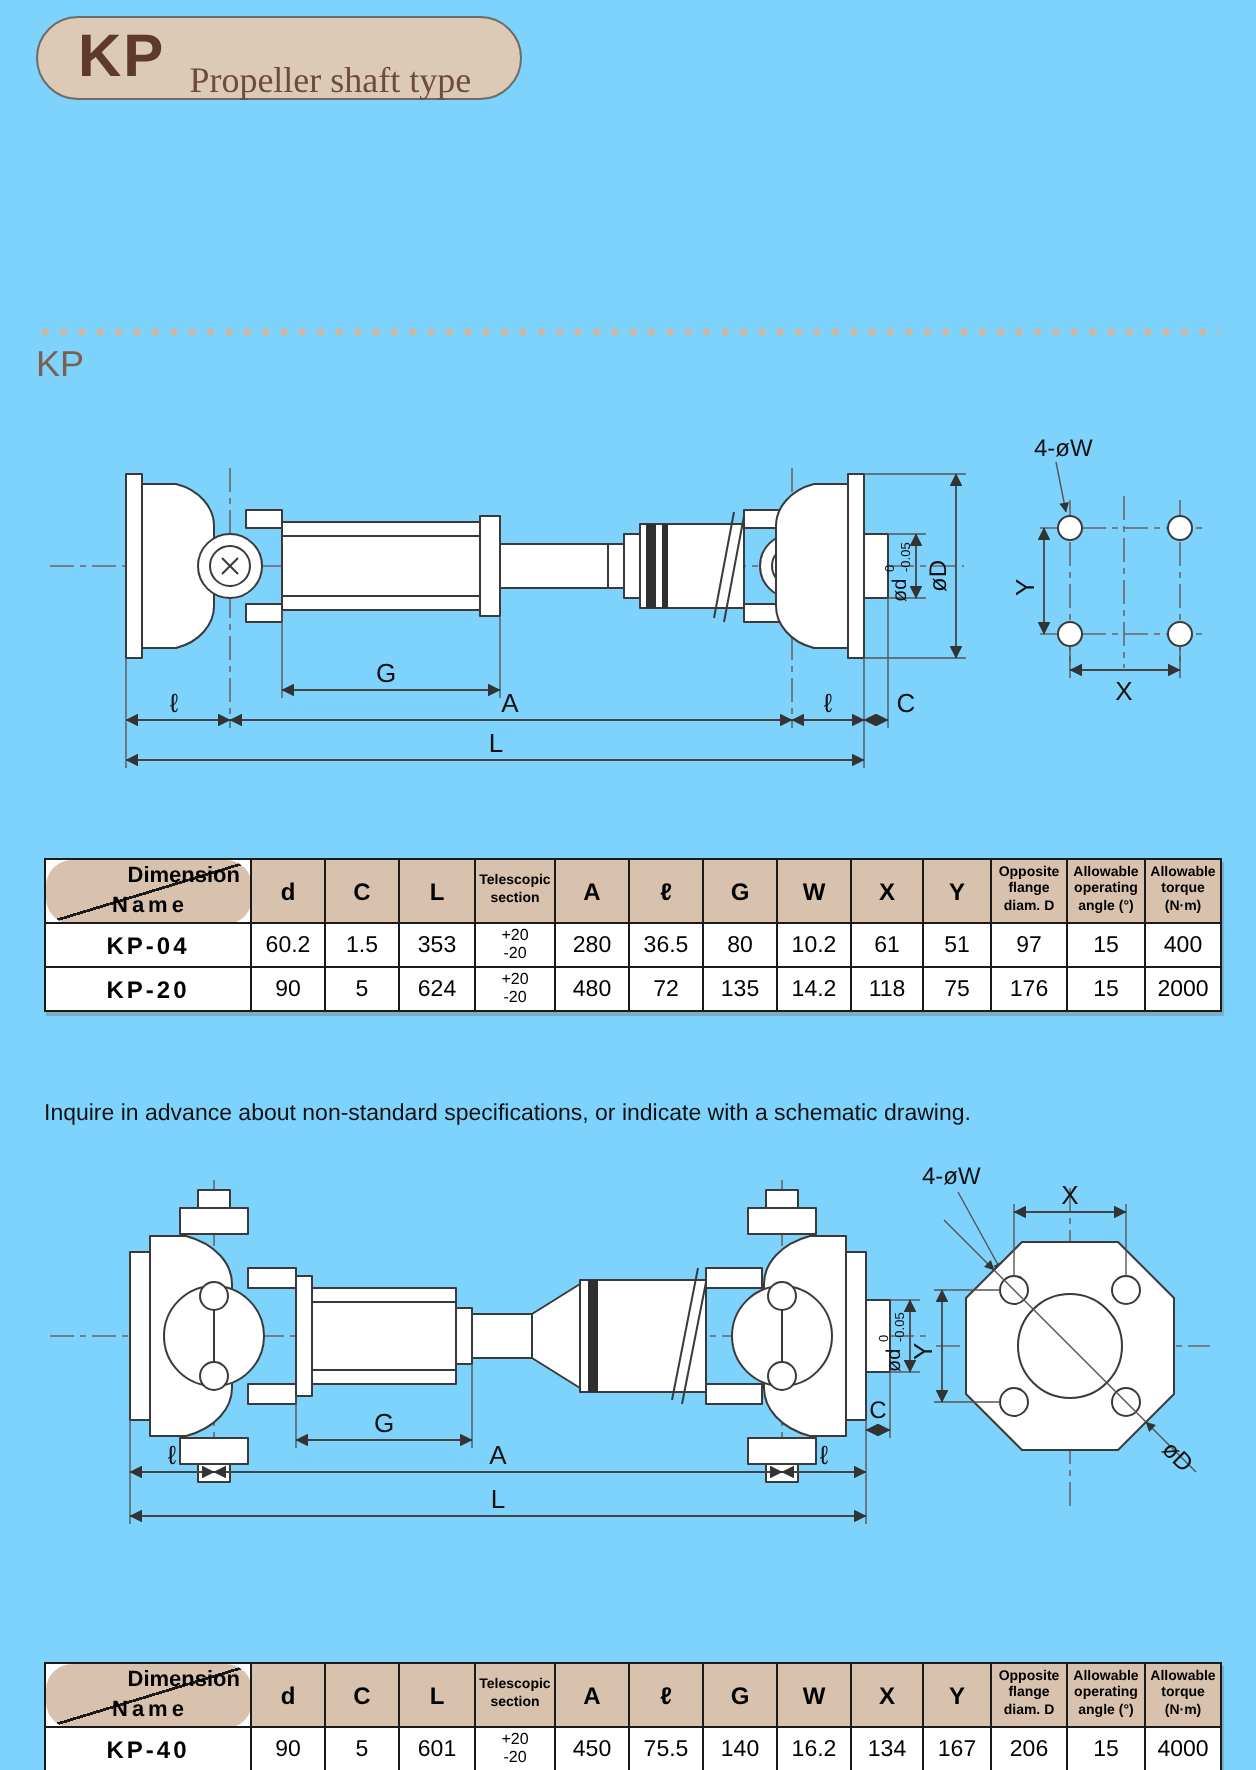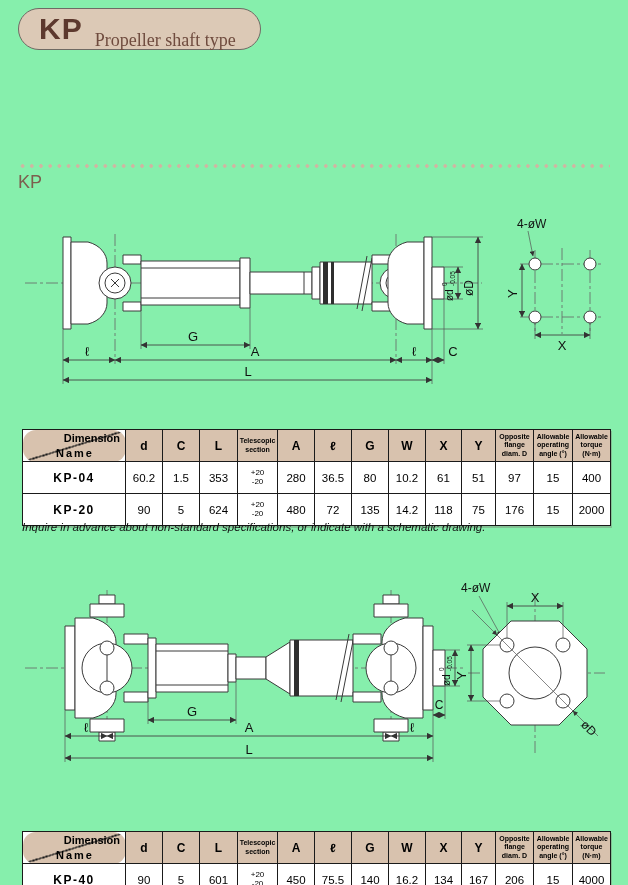--- a/index.html
+++ b/index.html
@@ -1,17 +1,17 @@
 <!DOCTYPE html>
 <html><head>
 <meta charset="utf-8">
 <style>
   * { margin:0; padding:0; box-sizing:border-box; }
   body { background:#fff; font-family:"Liberation Sans","DejaVu Sans",sans-serif; }
-  .page { position:relative; width:628px; height:885px; background:#86efac; overflow:hidden; }
+  .page { position:relative; width:628px; height:885px; background:#7dd3fc; overflow:hidden; }
 
   
   .badge { position:absolute; left:18px; top:8px; height:42px; min-width:230px;
            display:flex; align-items:center; gap:12px; padding:0 24px 0 20px;
            background:#dcc9b6; border:1px solid #6f6a64; border-radius:22px; }
   .badge-code { font-size:30px; font-weight:bold; color:#5d392e; letter-spacing:1px; }
   .badge-title { font-family:"Liberation Serif","DejaVu Serif",serif; font-size:18px; color:#6f4b3e;margin-top:22px; }
 
   
   .dots { position:absolute; left:18px; top:163px; width:592px; height:6px;
@@ -28,32 +28,32 @@
   .cl   { stroke:#666; stroke-width:0.8; fill:none; stroke-dasharray:12 3 3 3; }
   .ext  { stroke:#555; stroke-width:0.7; fill:none; }
   .dim  { stroke:#444; stroke-width:0.9; fill:none; }
   .band { fill:#2f2f2f; stroke:none; }
   .dimtext  { font-size:13px; }
   .dimtext-s{ font-size:12px; }
   .toltext  { font-size:6.5px; }
   .odtext   { font-size:10px; }
 
   
-  .note { position:absolute; left:22px; top:521px; font-size:11.5px; color:#111;font-style:italic; }
+  .note { position:absolute; left:22px; top:551px; font-size:11.5px; color:#111; }
 
   
   table { position:absolute; left:22px; border-collapse:collapse; table-layout:fixed; background:#fff; }
   #table1 { top:429px; }
   #table2 { top:831px; }
   th, td { border:1px solid #1a1a1a; text-align:center; vertical-align:middle; padding:0; }
   table { border:1.5px solid #1a1a1a; box-shadow:1px 2px 0 rgba(120,110,100,.35); }
   thead th { background:#d8c2ae; height:32px; }
   th.letter { font-size:12px; font-weight:bold; }
   th.small  { font-size:7px; font-weight:bold; line-height:1.2; padding:0 1px; }
-  tbody td { height:32px; font-size:11.5px; color:#000; background:#fff; }
+  tbody td { height:22px; font-size:11.5px; color:#000; background:#fff; }
   td.name { font-weight:bold; font-size:12px; letter-spacing:1.5px; }
   td.tele { font-size:8px; line-height:1.05; }
   th.corner { position:relative; padding:0;
     background-image:linear-gradient(to bottom right,
       transparent calc(50% - 0.7px), #1a1a1a calc(50% - 0.7px),
       #1a1a1a calc(50% + 0.7px), transparent calc(50% + 0.7px));
     background-color:#d8c2ae;border-radius:13px; }
   .corner-top    { position:absolute; top:2px; right:5px; font-size:11px; font-weight:bold; }
   .corner-bottom { position:absolute; bottom:2px; left:5px; font-size:11px; font-weight:bold; letter-spacing:2px;padding-left:28px; }
 </style>

